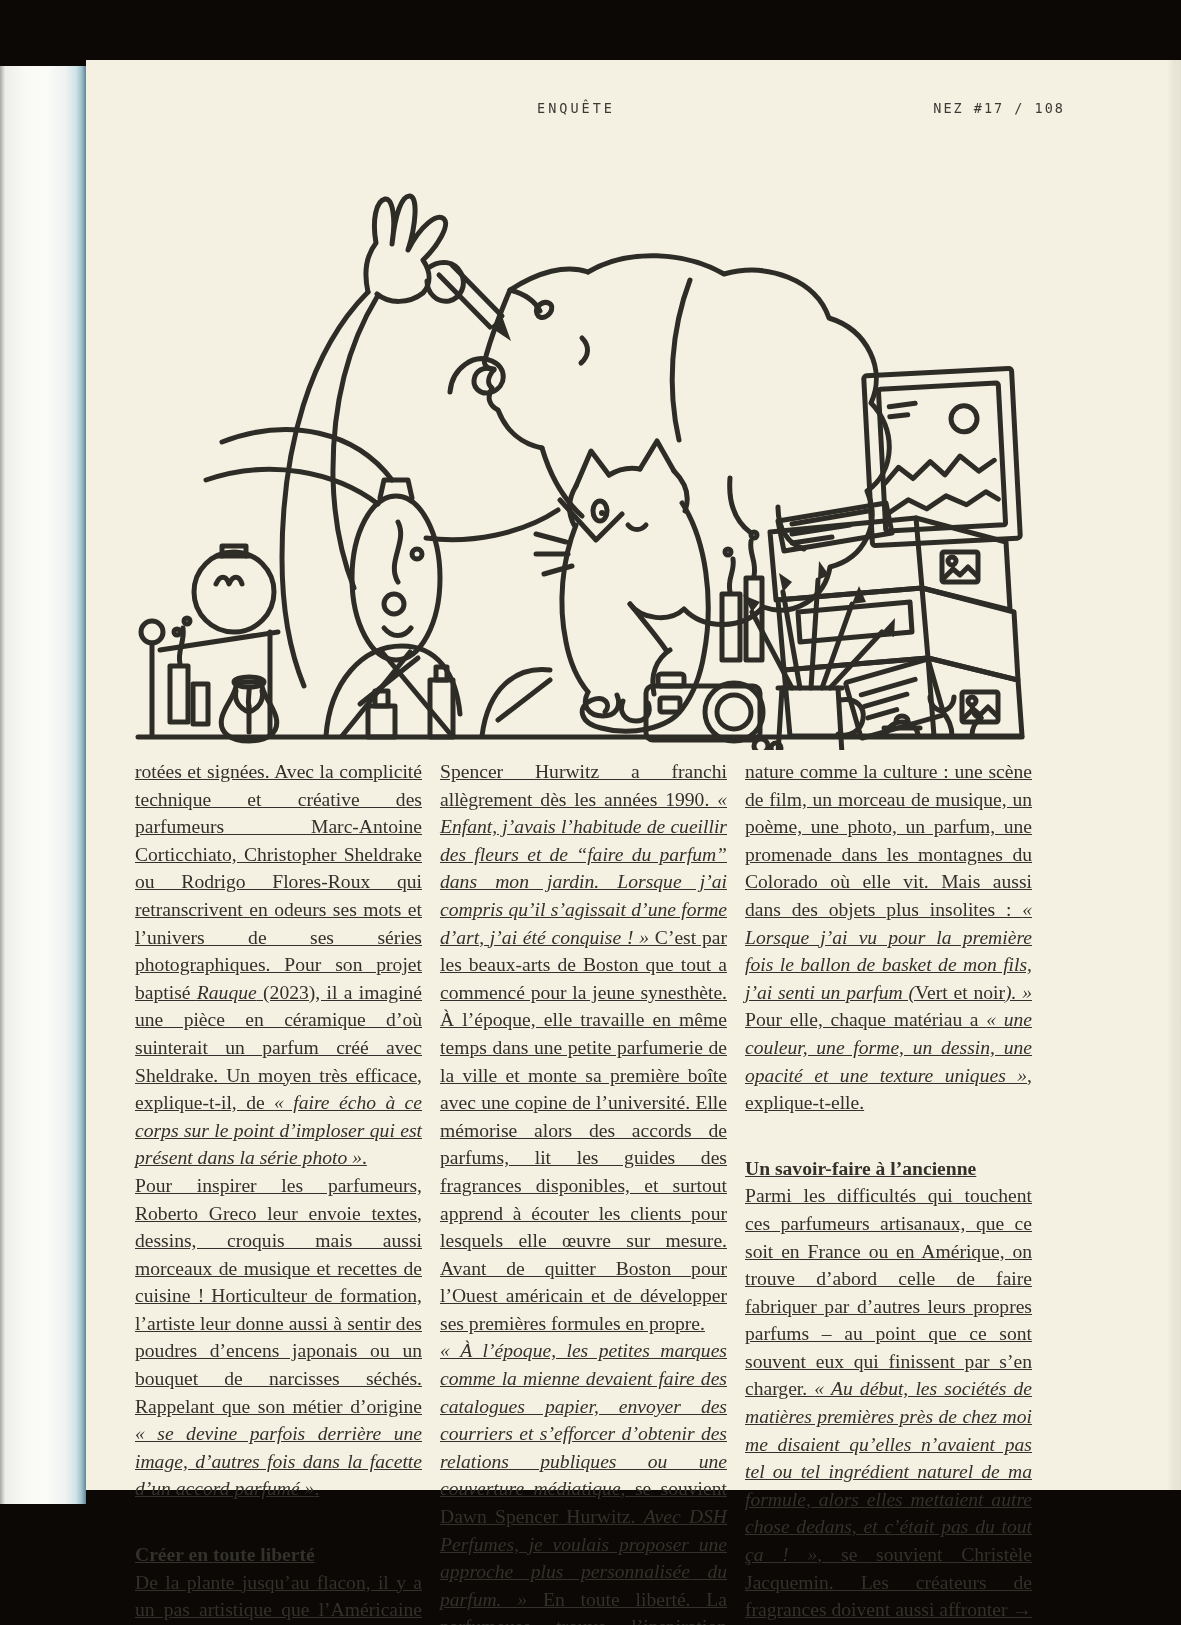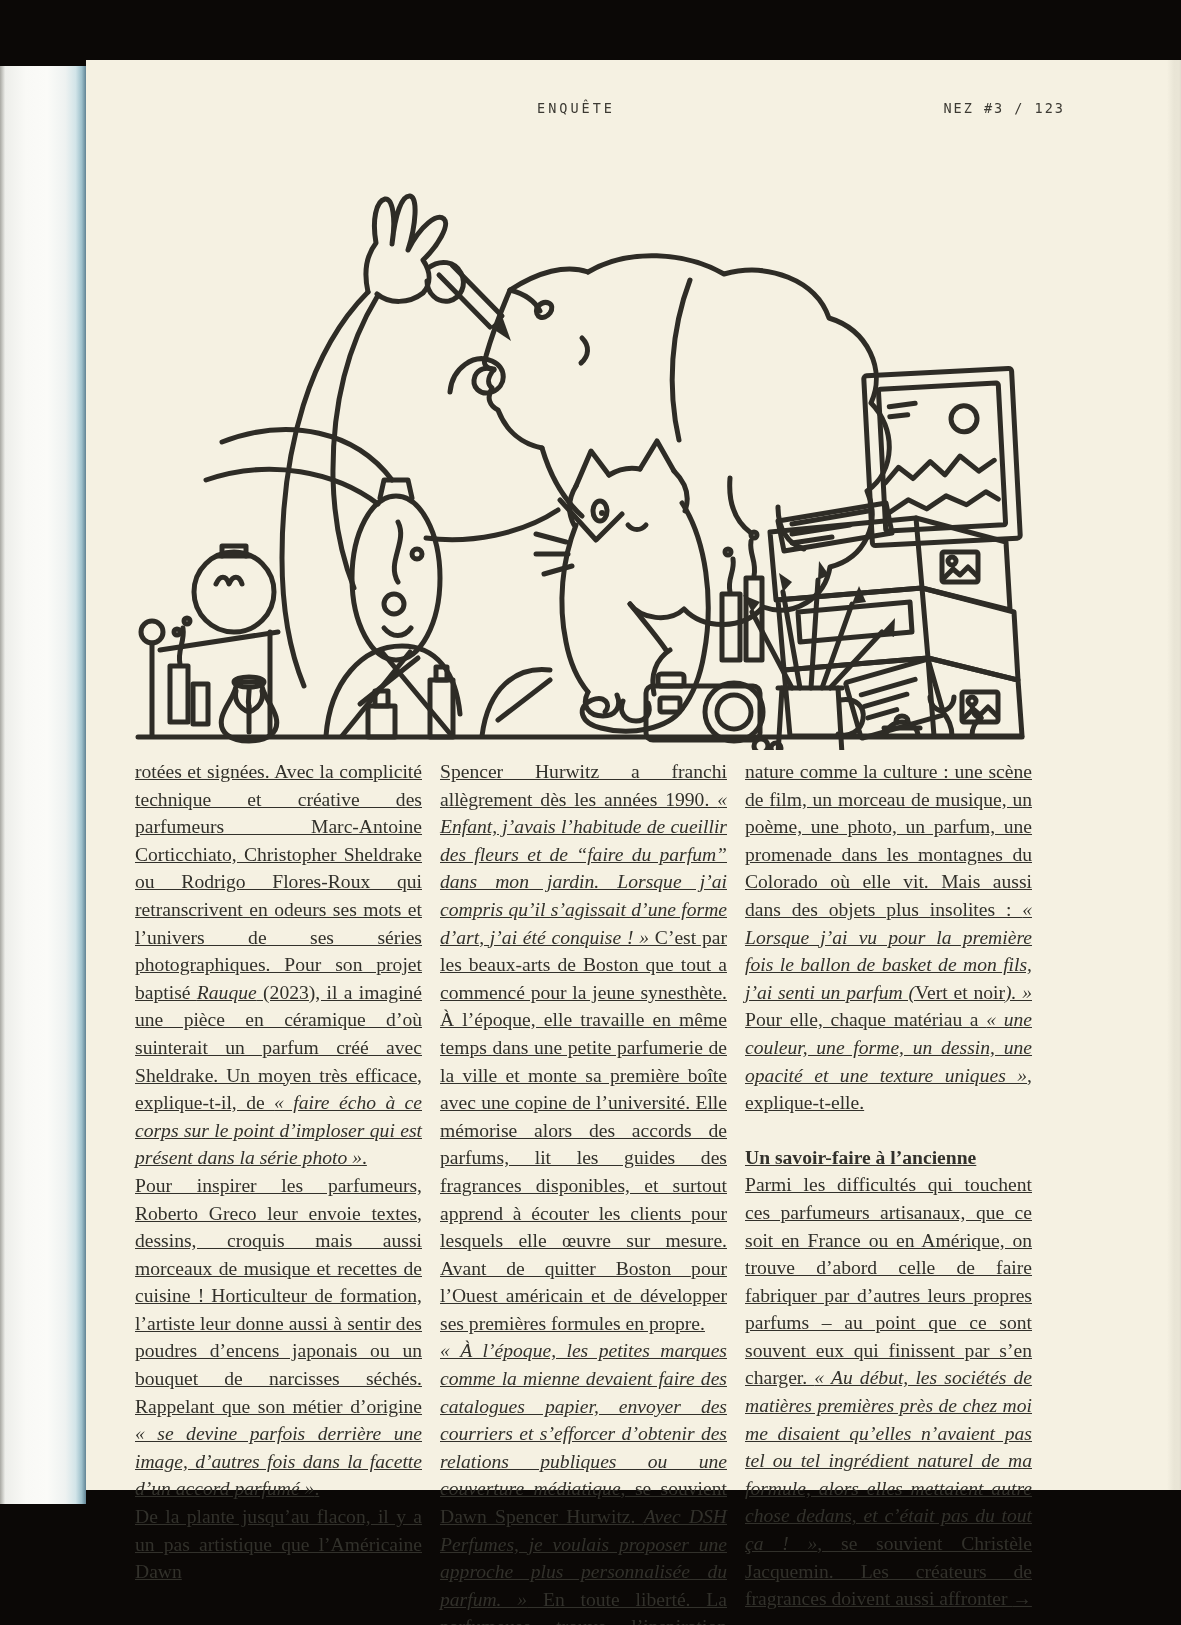--- a/index.html
+++ b/index.html
@@ -37,33 +37,33 @@
   .illu .fill{fill:#2e2c26;stroke:none;}
   .cols{
     position:absolute;left:49px;top:698px;width:897px;
     display:grid;grid-template-columns:repeat(3,287px);column-gap:18px;
   }
   .col{
     font-size:19.6px;line-height:27.6px;color:#32312b;
     text-align:justify;hyphens:auto;-webkit-hyphens:auto;
   }
   .col p{margin:0;text-decoration:underline;}
-  .col .subhead{font-weight:bold;margin-top:27px;}
+  .col .subhead{font-weight:bold;margin-top:38px;}
   .it{font-style:italic;}
 </style>
 </head>
 <body>
 
 <div class="page-edges"></div>
 
 <div class="page">
   <div class="page-right-edge"></div>
 
   <div class="runhead section">ENQUÊTE</div>
-  <div class="runhead folio">NEZ #3 / 123</div>
+  <div class="runhead folio">NEZ #17 / 108</div>
 
   <svg class="illu" viewBox="0 0 900 570" aria-hidden="true">
 
     <g transform="rotate(-3 812 277)">
       <rect x="738" y="192" width="148" height="170" rx="3"></rect>
       <rect x="752" y="206" width="120" height="142" rx="2"></rect>
       <path d="M762,224 L788,222"></path>
         <path d="M762,234 L780,233"></path>
       <circle cx="836" cy="240" r="13"></circle>
       <path d="M754,300 L768,285 L782,297 L800,281 L814,295 L830,277 L848,293 L864,283"></path>
@@ -241,20 +241,21 @@
       <rect x="832" y="512" width="36" height="30" rx="2"></rect>
       <circle cx="842" cy="521" r="4"></circle>
       <path d="M834,538 l9,-9 l7,6 l8,-8 l8,8"></path>
     </g>
   </svg>
 
   <div class="cols">
     <div class="col" lang="fr">
         <p><span>rotées et signées. Avec la complicité technique et créative des parfumeurs Marc-Antoine Corticchiato, Christopher Sheldrake ou Rodrigo Flores-Roux qui retranscrivent en odeurs ses mots et l’univers de ses séries photographiques. Pour son projet baptisé </span><span class="it">Rauque</span><span> (2023), il a imaginé une pièce en céramique d’où suinterait un parfum créé avec Sheldrake. Un moyen très efficace, explique-t-il, de </span><span class="it">« faire écho à ce corps sur le point d’imploser qui est présent dans la série photo »</span><span>.</span></p>
         <p><span>Pour inspirer les parfumeurs, Roberto Greco leur envoie textes, dessins, croquis mais aussi morceaux de musique et recettes de cuisine ! Horticulteur de formation, l’artiste leur donne aussi à sentir des poudres d’encens japonais ou un bouquet de narcisses séchés. Rappelant que son métier d’origine </span><span class="it">« se devine parfois derrière une image, d’autres fois dans la facette d’un accord parfumé »</span><span>.</span></p>
+        <p class="subhead">Créer en toute liberté</p>
         <p><span>De la plante jusqu’au flacon, il y a un pas artistique que l’Américaine Dawn</span></p>
       </div>
     <div class="col" lang="fr">
         <p><span>Spencer Hurwitz a franchi allègrement dès les années 1990. </span><span class="it">« Enfant, j’avais l’habitude de cueillir des fleurs et de “faire du parfum” dans mon jardin. Lorsque j’ai compris qu’il s’agissait d’une forme d’art, j’ai été conquise ! »</span><span> C’est par les beaux-arts de Boston que tout a commencé pour la jeune synesthète. À l’époque, elle travaille en même temps dans une petite parfumerie de la ville et monte sa première boîte avec une copine de l’université. Elle mémorise alors des accords de parfums, lit les guides des fragrances disponibles, et surtout apprend à écouter les clients pour lesquels elle œuvre sur mesure. Avant de quitter Boston pour l’Ouest américain et de développer ses premières formules en propre.</span></p>
         <p><span class="it">« À l’époque, les petites marques comme la mienne devaient faire des catalogues papier, envoyer des courriers et s’efforcer d’obtenir des relations publiques ou une couverture médiatique</span><span>, se souvient Dawn Spencer Hurwitz. </span><span class="it">Avec DSH Perfumes, je voulais proposer une approche plus personnalisée du parfum. »</span><span> En toute liberté. La parfumeuse trouve l’inspiration dans la</span></p>
       </div>
     <div class="col" lang="fr">
         <p><span>nature comme la culture : une scène de film, un morceau de musique, un poème, une photo, un parfum, une promenade dans les montagnes du Colorado où elle vit. Mais aussi dans des objets plus insolites : </span><span class="it">« Lorsque j’ai vu pour la première fois le ballon de basket de mon fils, j’ai senti un parfum (</span><span>Vert et noir</span><span class="it">). »</span><span> Pour elle, chaque matériau a </span><span class="it">« une couleur, une forme, un dessin, une opacité et une texture uniques »</span><span>, explique-t-elle.</span></p>
         <p class="subhead">Un savoir-faire à l’ancienne</p>
         <p><span>Parmi les difficultés qui touchent ces parfumeurs artisanaux, que ce soit en France ou en Amérique, on trouve d’abord celle de faire fabriquer par d’autres leurs propres parfums – au point que ce sont souvent eux qui finissent par s’en charger. </span><span class="it">« Au début, les sociétés de matières premières près de chez moi me disaient qu’elles n’avaient pas tel ou tel ingrédient naturel de ma formule, alors elles mettaient autre chose dedans, et c’était pas du tout ça ! »</span><span>, se souvient Christèle Jacquemin. Les créateurs de fragrances doivent aussi affronter </span><span>→</span></p>

